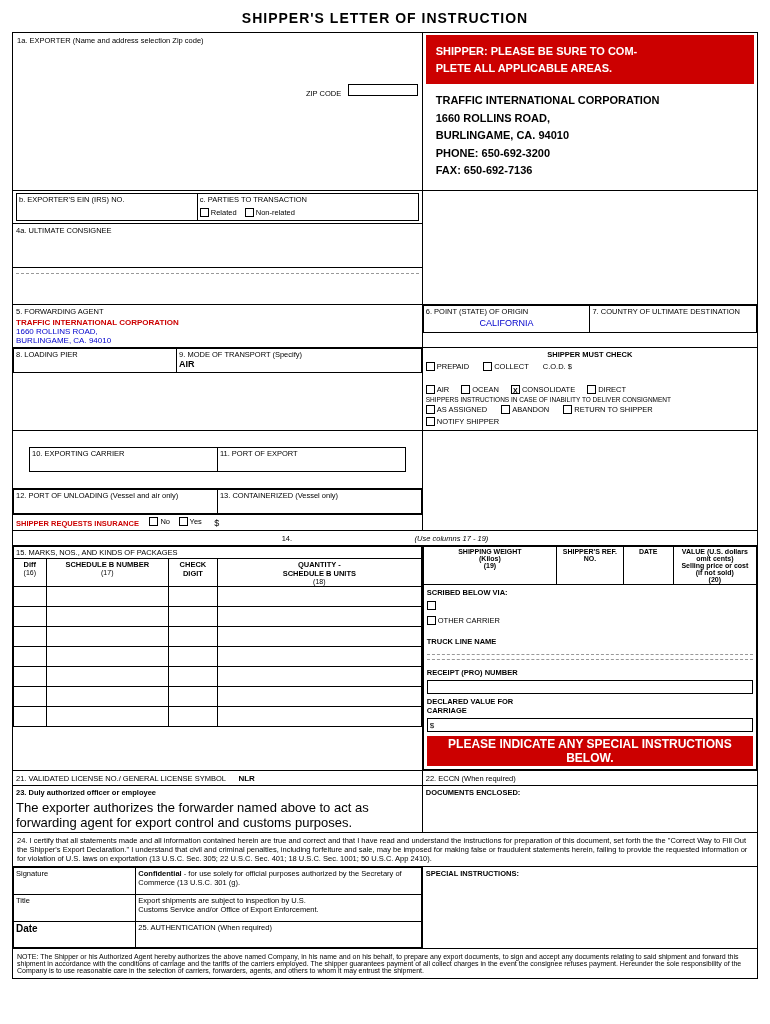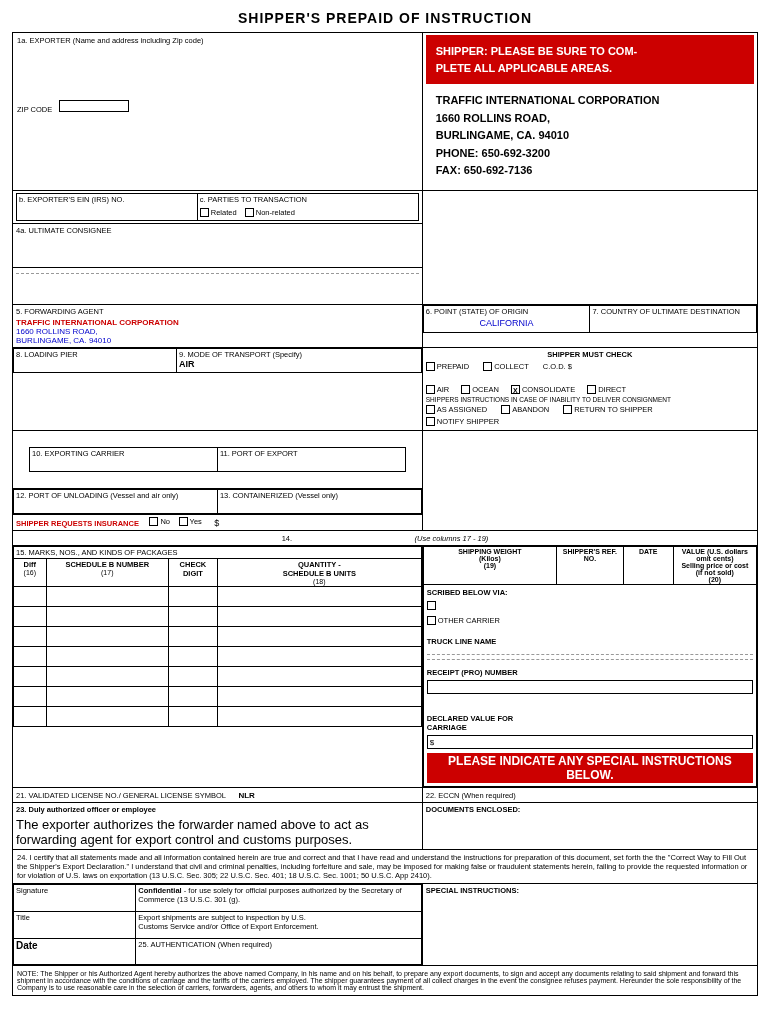--- a/index.html
+++ b/index.html
@@ -118,30 +118,30 @@
     .bottom-note {
       font-size: 7px;
       padding: 4px;
       border-top: 1px solid #000;
     }
   </style>
 </head>
 <body>
 
 <div class="page">
-  <div class="page-title">SHIPPER'S PREPAID OF INSTRUCTION</div>
+  <div class="page-title">SHIPPER'S LETTER OF INSTRUCTION</div>
 
   <table class="outer-table">
 
     <tbody>
         <tr>
       <td style="width:55%; padding:3px 4px;">
-        <div class="field-label">1a.  EXPORTER (Name and address including Zip code)</div>
+        <div class="field-label">1a.  EXPORTER (Name and address selection Zip code)</div>
         <div style="height:35px;"></div>
-        <div style="margin-top:20px;">
+        <div style="text-align:right; margin-top:4px;">
           <span class="field-label">ZIP CODE</span>
           <div style="border:1px solid #000; width:70px; height:12px; display:inline-block; margin-left:4px;"></div>
         </div>
       </td>
       <td style="width:45%;">
         <div class="red-banner">
           <span>SHIPPER:  PLEASE BE SURE TO COM-</span><br>
           <span>PLETE  ALL APPLICABLE AREAS.</span>
         </div>
         <div class="company-info">
@@ -473,21 +473,21 @@
               </div>
               <div style="margin-top:10px; margin-bottom:2px;">
                 <div style="font-size:7.5px; font-weight:bold;">TRUCK LINE NAME</div>
                 <div style="border-bottom:1px dashed #999; margin-top:8px;"></div>
                 <div style="border-bottom:1px dashed #999; margin-top:4px;"></div>
               </div>
               <div style="margin-top:8px; margin-bottom:2px;">
                 <div style="font-size:7.5px; font-weight:bold;">RECEIPT (PRO) NUMBER</div>
                 <div style="border:1px solid #000; height:14px; margin-top:3px;"></div>
               </div>
-              <div style="margin-top:20px;">
+              <div style="margin-top:3px;">
                 <div style="font-size:7.5px; font-weight:bold;">DECLARED VALUE FOR</div>
                 <div style="font-size:7.5px; font-weight:bold;">CARRIAGE</div>
                 <div style="border:1px solid #000; height:14px; margin-top:3px; position:relative;">
                   <span style="font-size:8px; position:absolute; left:2px; top:2px;">$</span>
                 </div>
               </div>
               <div style="margin-top:4px;">
                 <div class="red-bg">PLEASE INDICATE ANY SPECIAL INSTRUCTIONS BELOW.</div>
               </div>
             </td>

